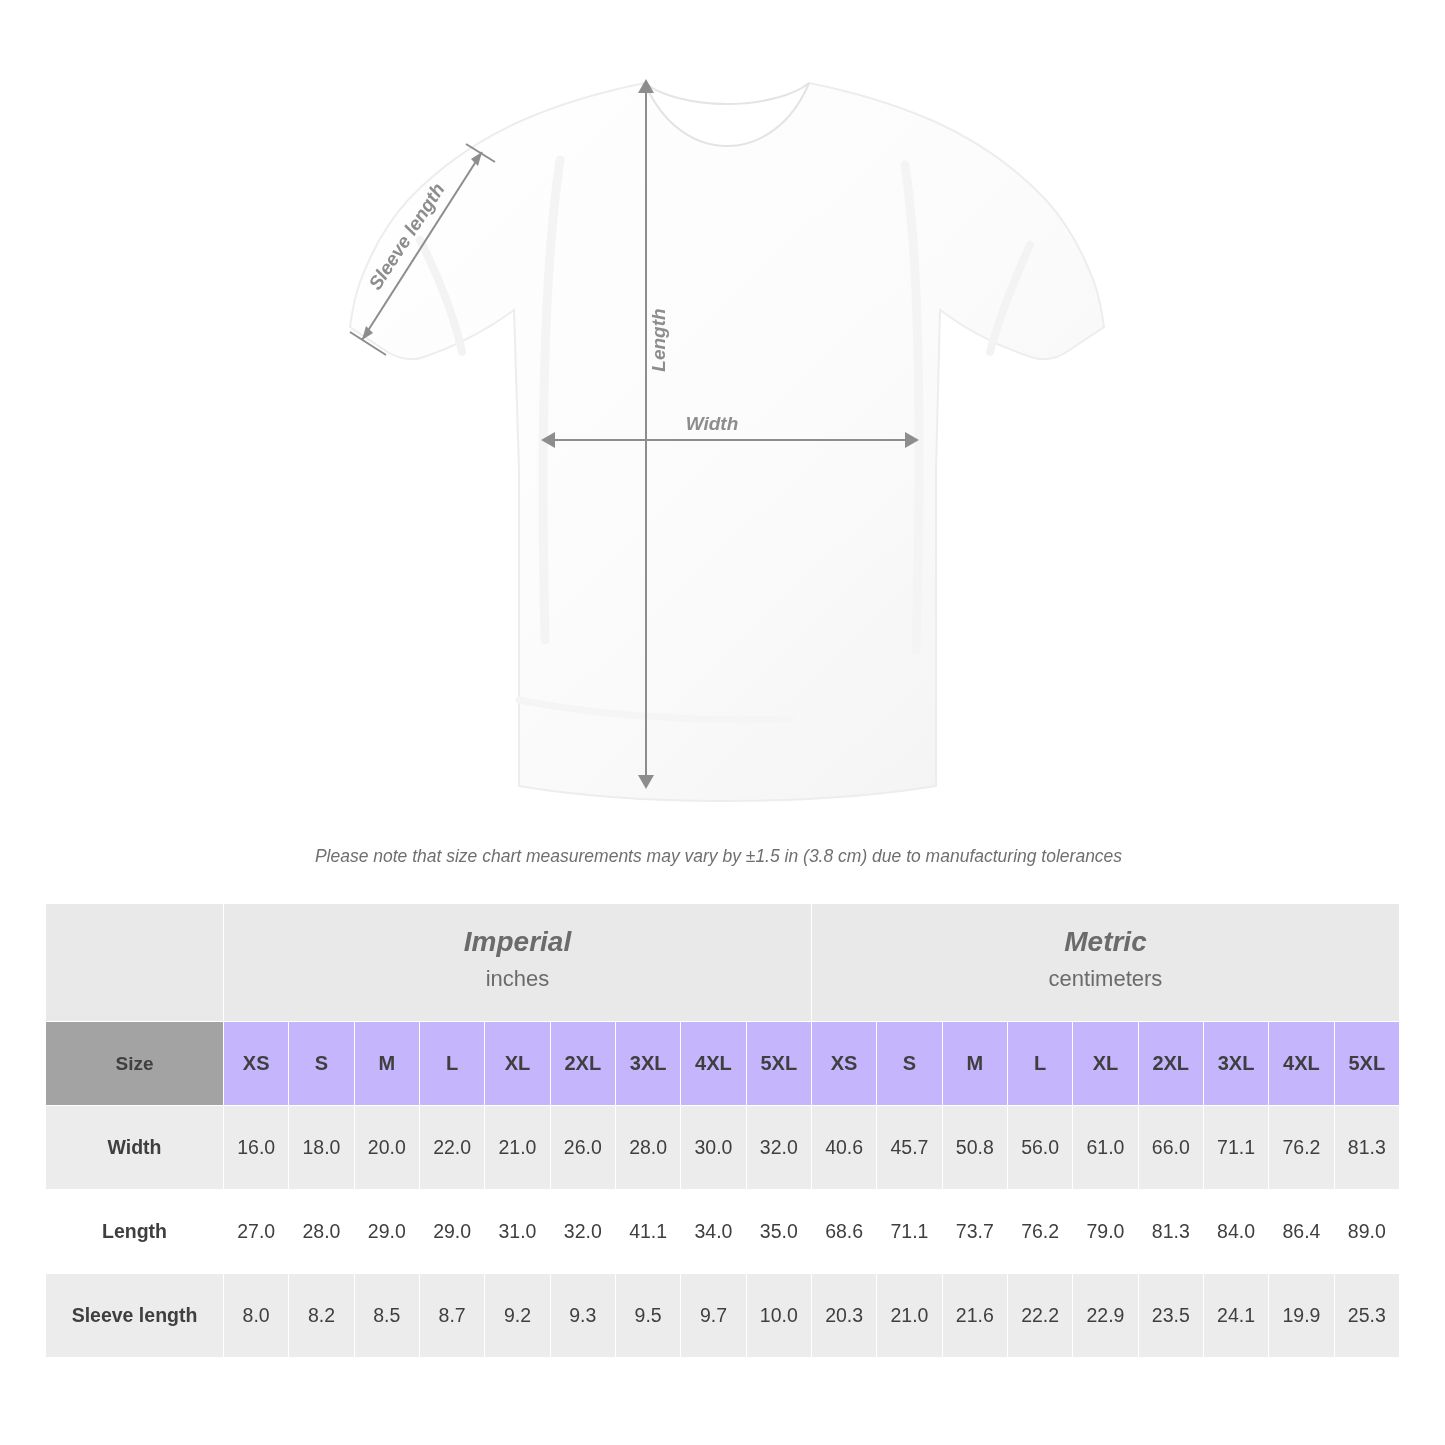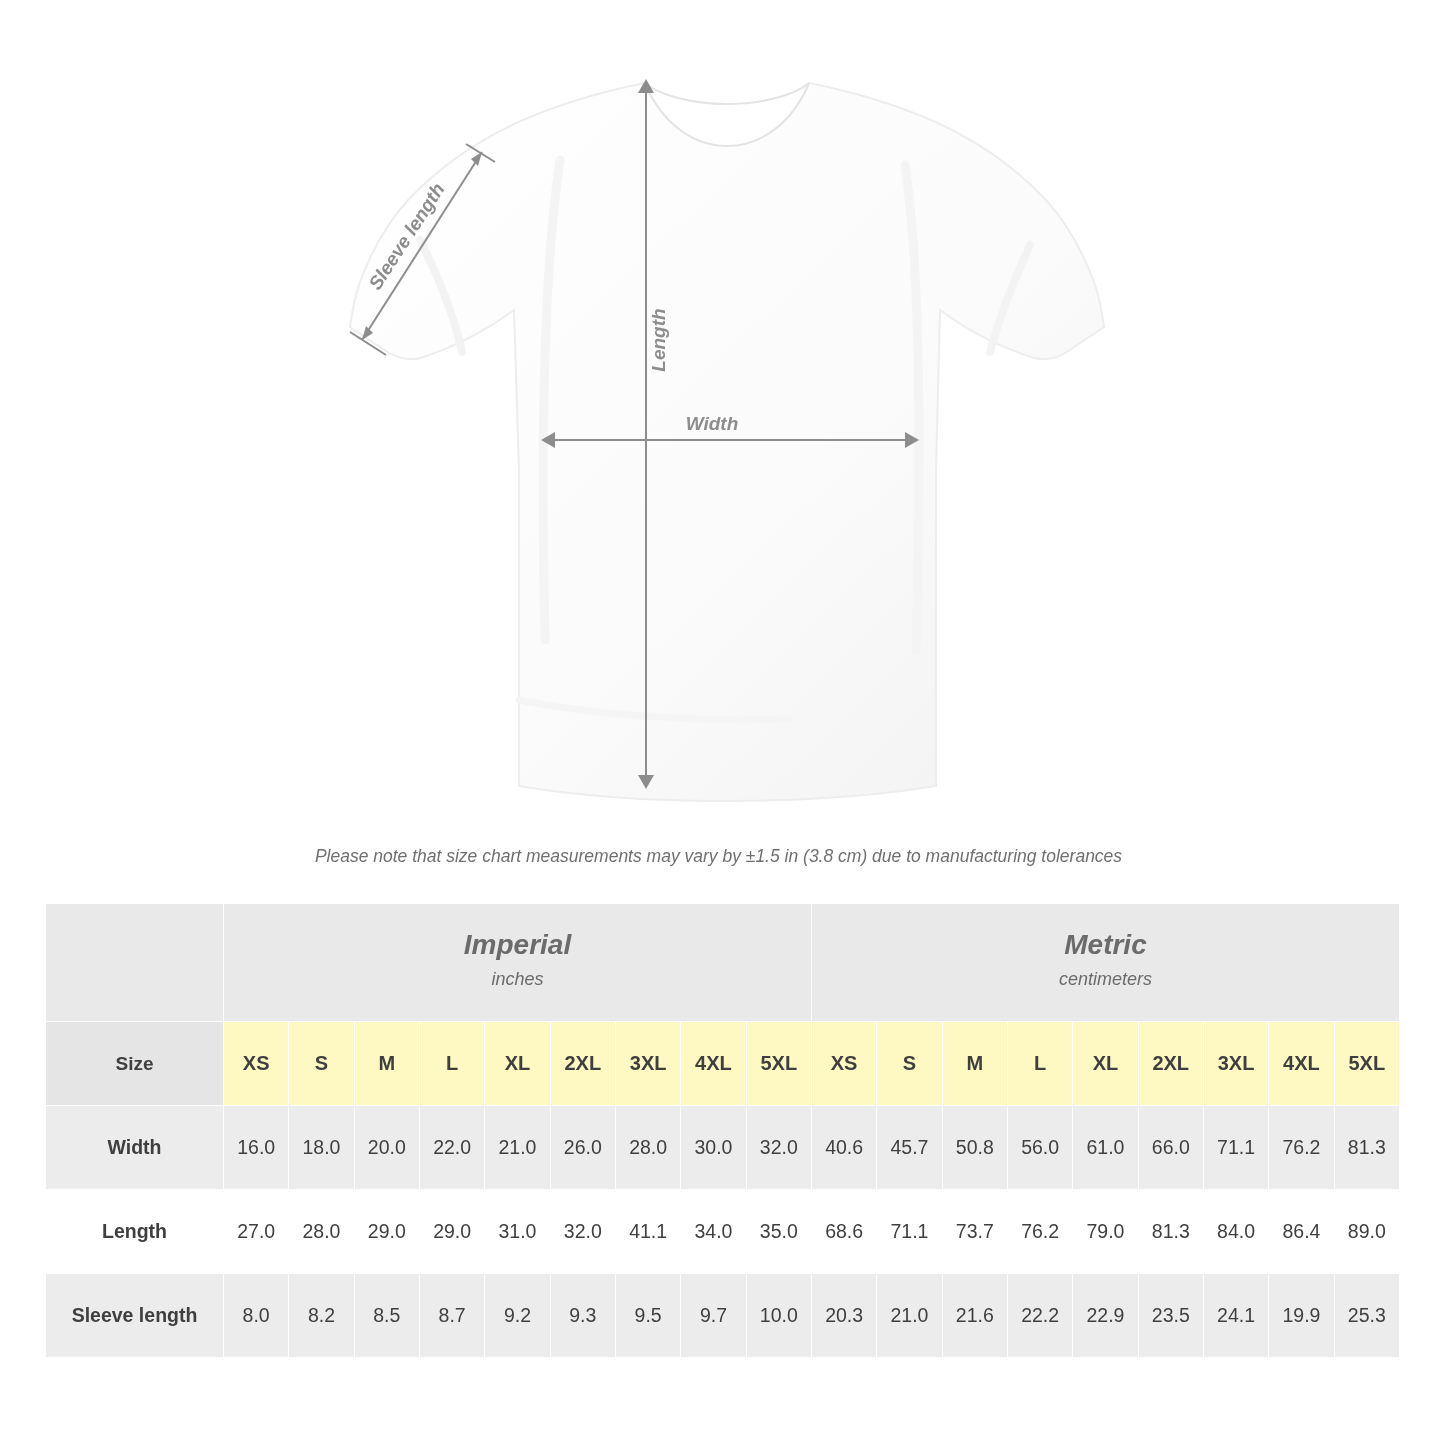--- a/index.html
+++ b/index.html
@@ -72,29 +72,28 @@
     margin-top: 40px;
   }
   .unit-band .unit-name {
     font-size: 28px;
     font-style: italic;
     font-weight: bold;
     color: #6b6b6b;
     line-height: 1.15;
   }
   .unit-band .unit-sub {
-    font-size: 18px;
-    font-style: italic;
+    font-size: 22px;
     color: #6b6b6b;
     line-height: 1.9;
   }
   .corner-cell { background: #e9e9e9; }
 
-  tr.header-row td { height: 84px; background: #fef9c3; }
-  tr.header-row td.row-label { background: #e5e5e5; }
+  tr.header-row td { height: 84px; background: #c4b5fd; }
+  tr.header-row td.row-label { background: #a3a3a3; }
   tr.header-row td.size-head {
     font-size: 20px;
     font-weight: bold;
     color: #3f3f3f;
   }
   td.row-label {
     font-size: 20px;
     font-weight: bold;
     color: #3f3f3f;
   }

